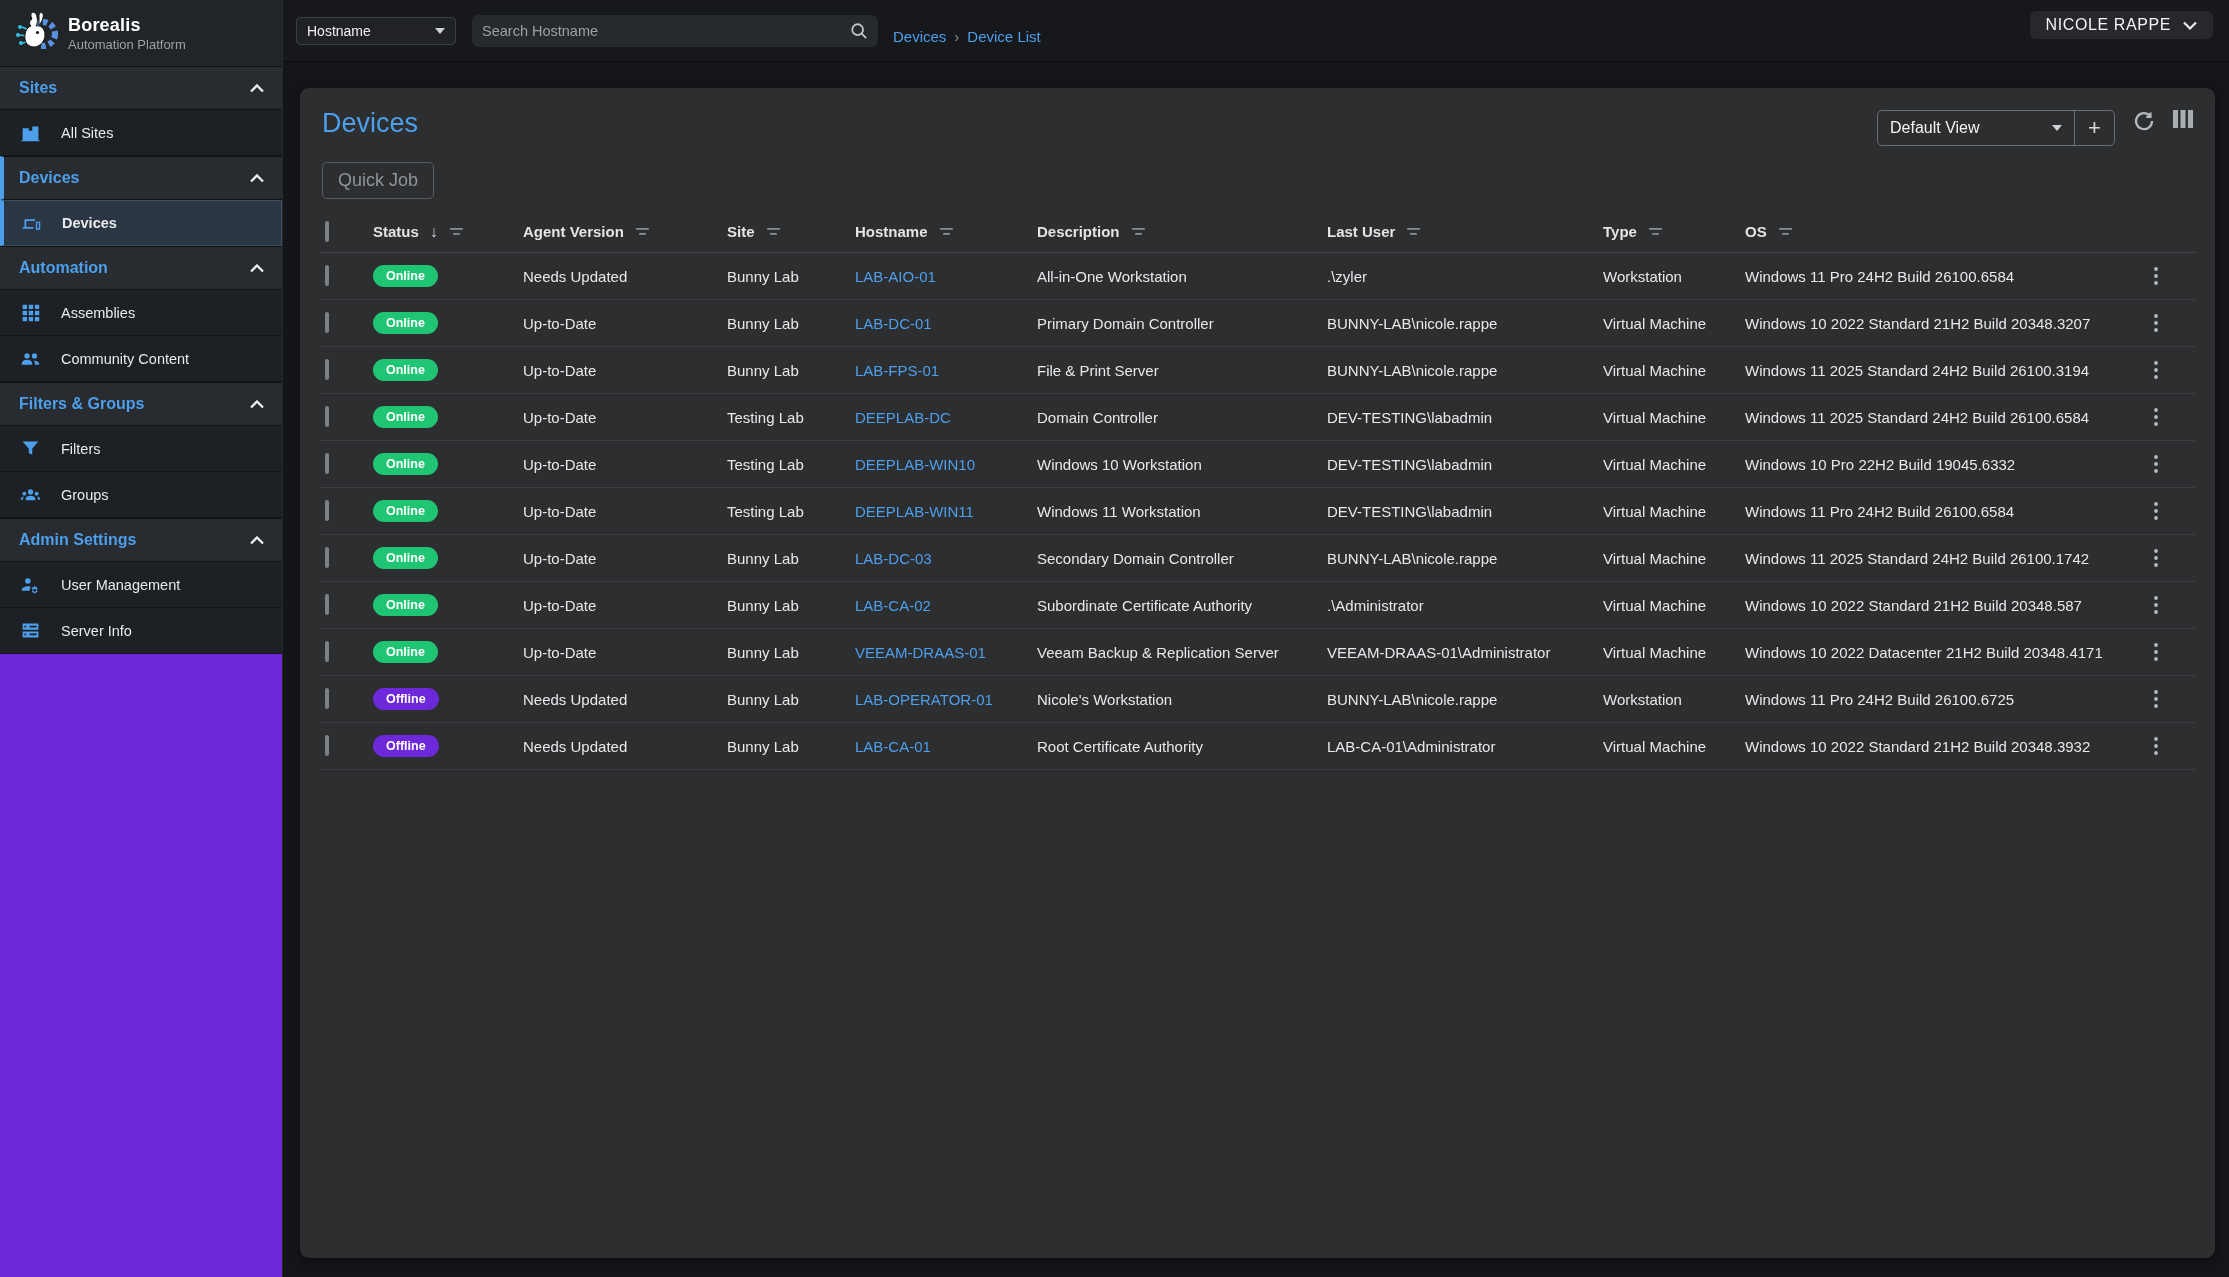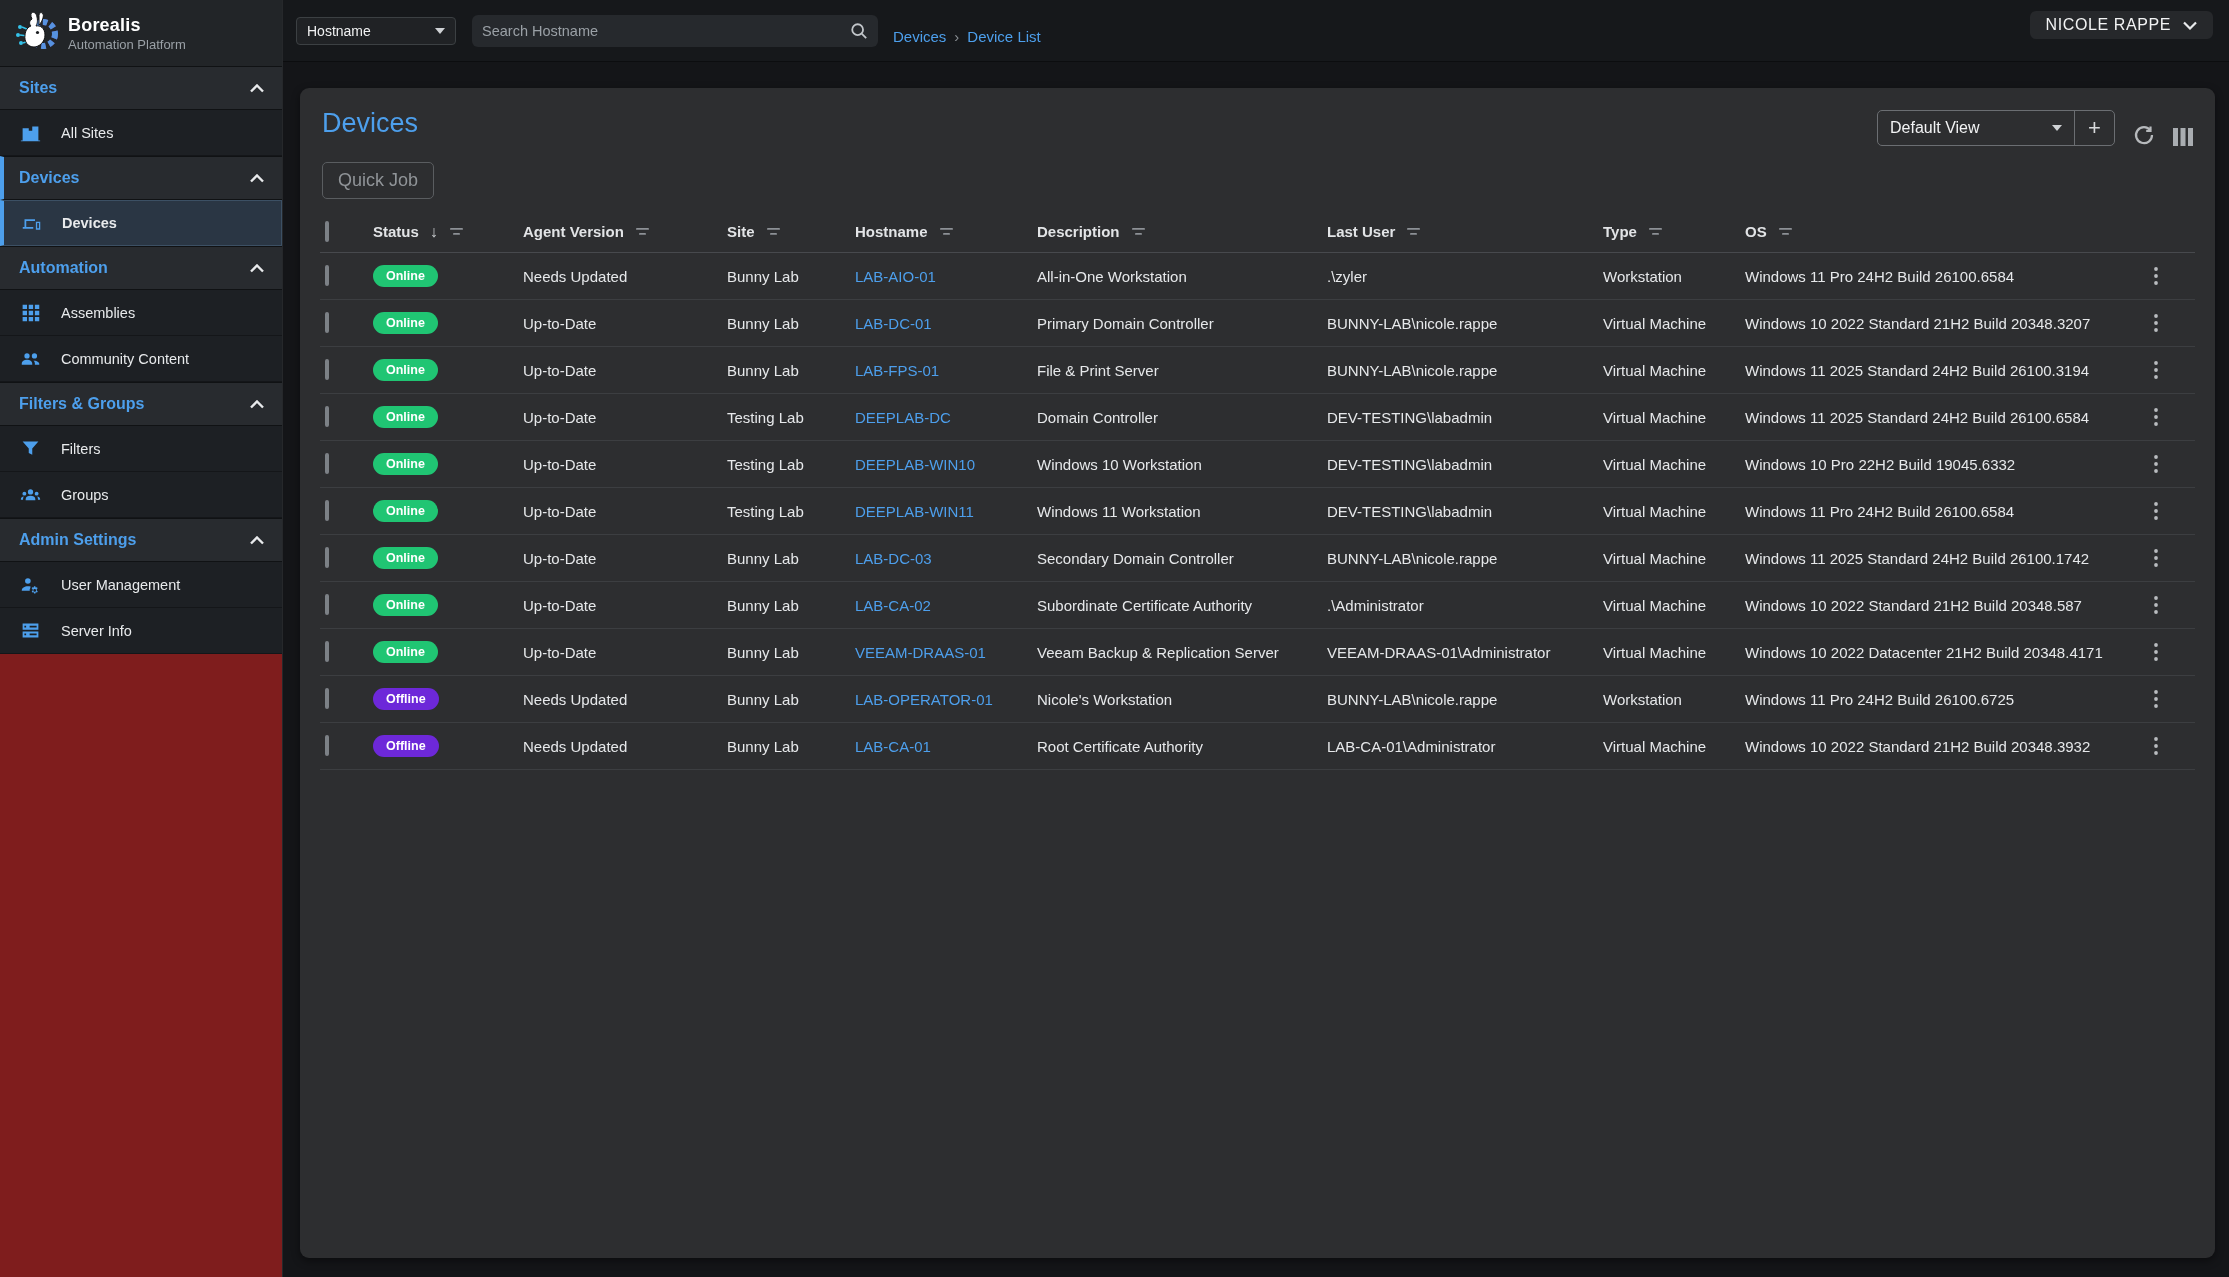--- a/index.html
+++ b/index.html
@@ -7,21 +7,21 @@
   body {
     font-family:"Liberation Sans", sans-serif;
     background:#141518;
     color:#e6e8ea;
     overflow:hidden;
     position:relative;
   }
   
   .sidebar {
     position:absolute; left:0; top:0; width:283px; height:1277px;
-    background:#7f1d1d; border-right:1px solid #26282b; z-index:3;
+    background:#6d28d9; border-right:1px solid #26282b; z-index:3;
   }
   .logo { height:66px; background:#222528; display:flex; align-items:center; padding:0 12px; }
   .logo svg { width:48px; height:48px; flex:none; }
   .logo-text { margin-left:8px; }
   .brand { font-size:18px; font-weight:bold; color:#fff; letter-spacing:.2px; }
   .brand-sub { font-size:13px; color:#9aa0a6; margin-top:1px; }
   .sec {
     height:44px; background:#282b2f; display:flex; align-items:center;
     justify-content:space-between; padding:0 18px 0 19px;
     color:#4d9fec; font-size:16px; font-weight:bold;
@@ -71,21 +71,21 @@
     color:#f2f3f4; font-size:16px; letter-spacing:.6px; cursor:pointer;
   }
   .user-btn svg { width:14px; height:9px; stroke:#e8eaec; stroke-width:2.2; fill:none; }
   
   .card {
     position:absolute; left:300px; top:88px; width:1915px; height:1170px;
     background:#2d2e30; border-radius:9px; box-shadow:0 3px 8px rgba(0,0,0,.45);
   }
   .card-head { display:flex; justify-content:space-between; align-items:flex-start; padding:20px 22px 0 22px; }
   .page-title { font-size:27px; font-weight:normal; color:#4d9fec; }
-  .head-right { display:flex; align-items:flex-end; gap:18px; margin-top:2px; }
+  .head-right { display:flex; align-items:flex-start; gap:18px; margin-top:2px; }
   .view-group { display:flex; border:1px solid #6b6e72; border-radius:5px; overflow:hidden; height:36px; }
   .view-select { display:flex; align-items:center; justify-content:space-between; width:196px; padding:0 12px; font-size:16px; color:#f2f3f4; cursor:pointer; }
   .view-add { width:40px; border-left:1px solid #6b6e72; display:flex; align-items:center; justify-content:center; font-size:22px; color:#d7d9db; cursor:pointer; }
   .icon-btn { cursor:pointer; display:flex; align-items:center; }
   .refresh-svg { width:22px; height:22px; stroke:#b6b9bc; stroke-width:2.2; fill:none; }
   .cols-svg { width:20px; height:18px; fill:#a9adb1; }
   .quick-job {
     margin:16px 0 0 22px; background:transparent; border:1px solid #5a5d60;
     color:#909498; font-size:18px; padding:7px 15px; border-radius:5px; cursor:pointer;
     font-family:"Liberation Sans",sans-serif;

